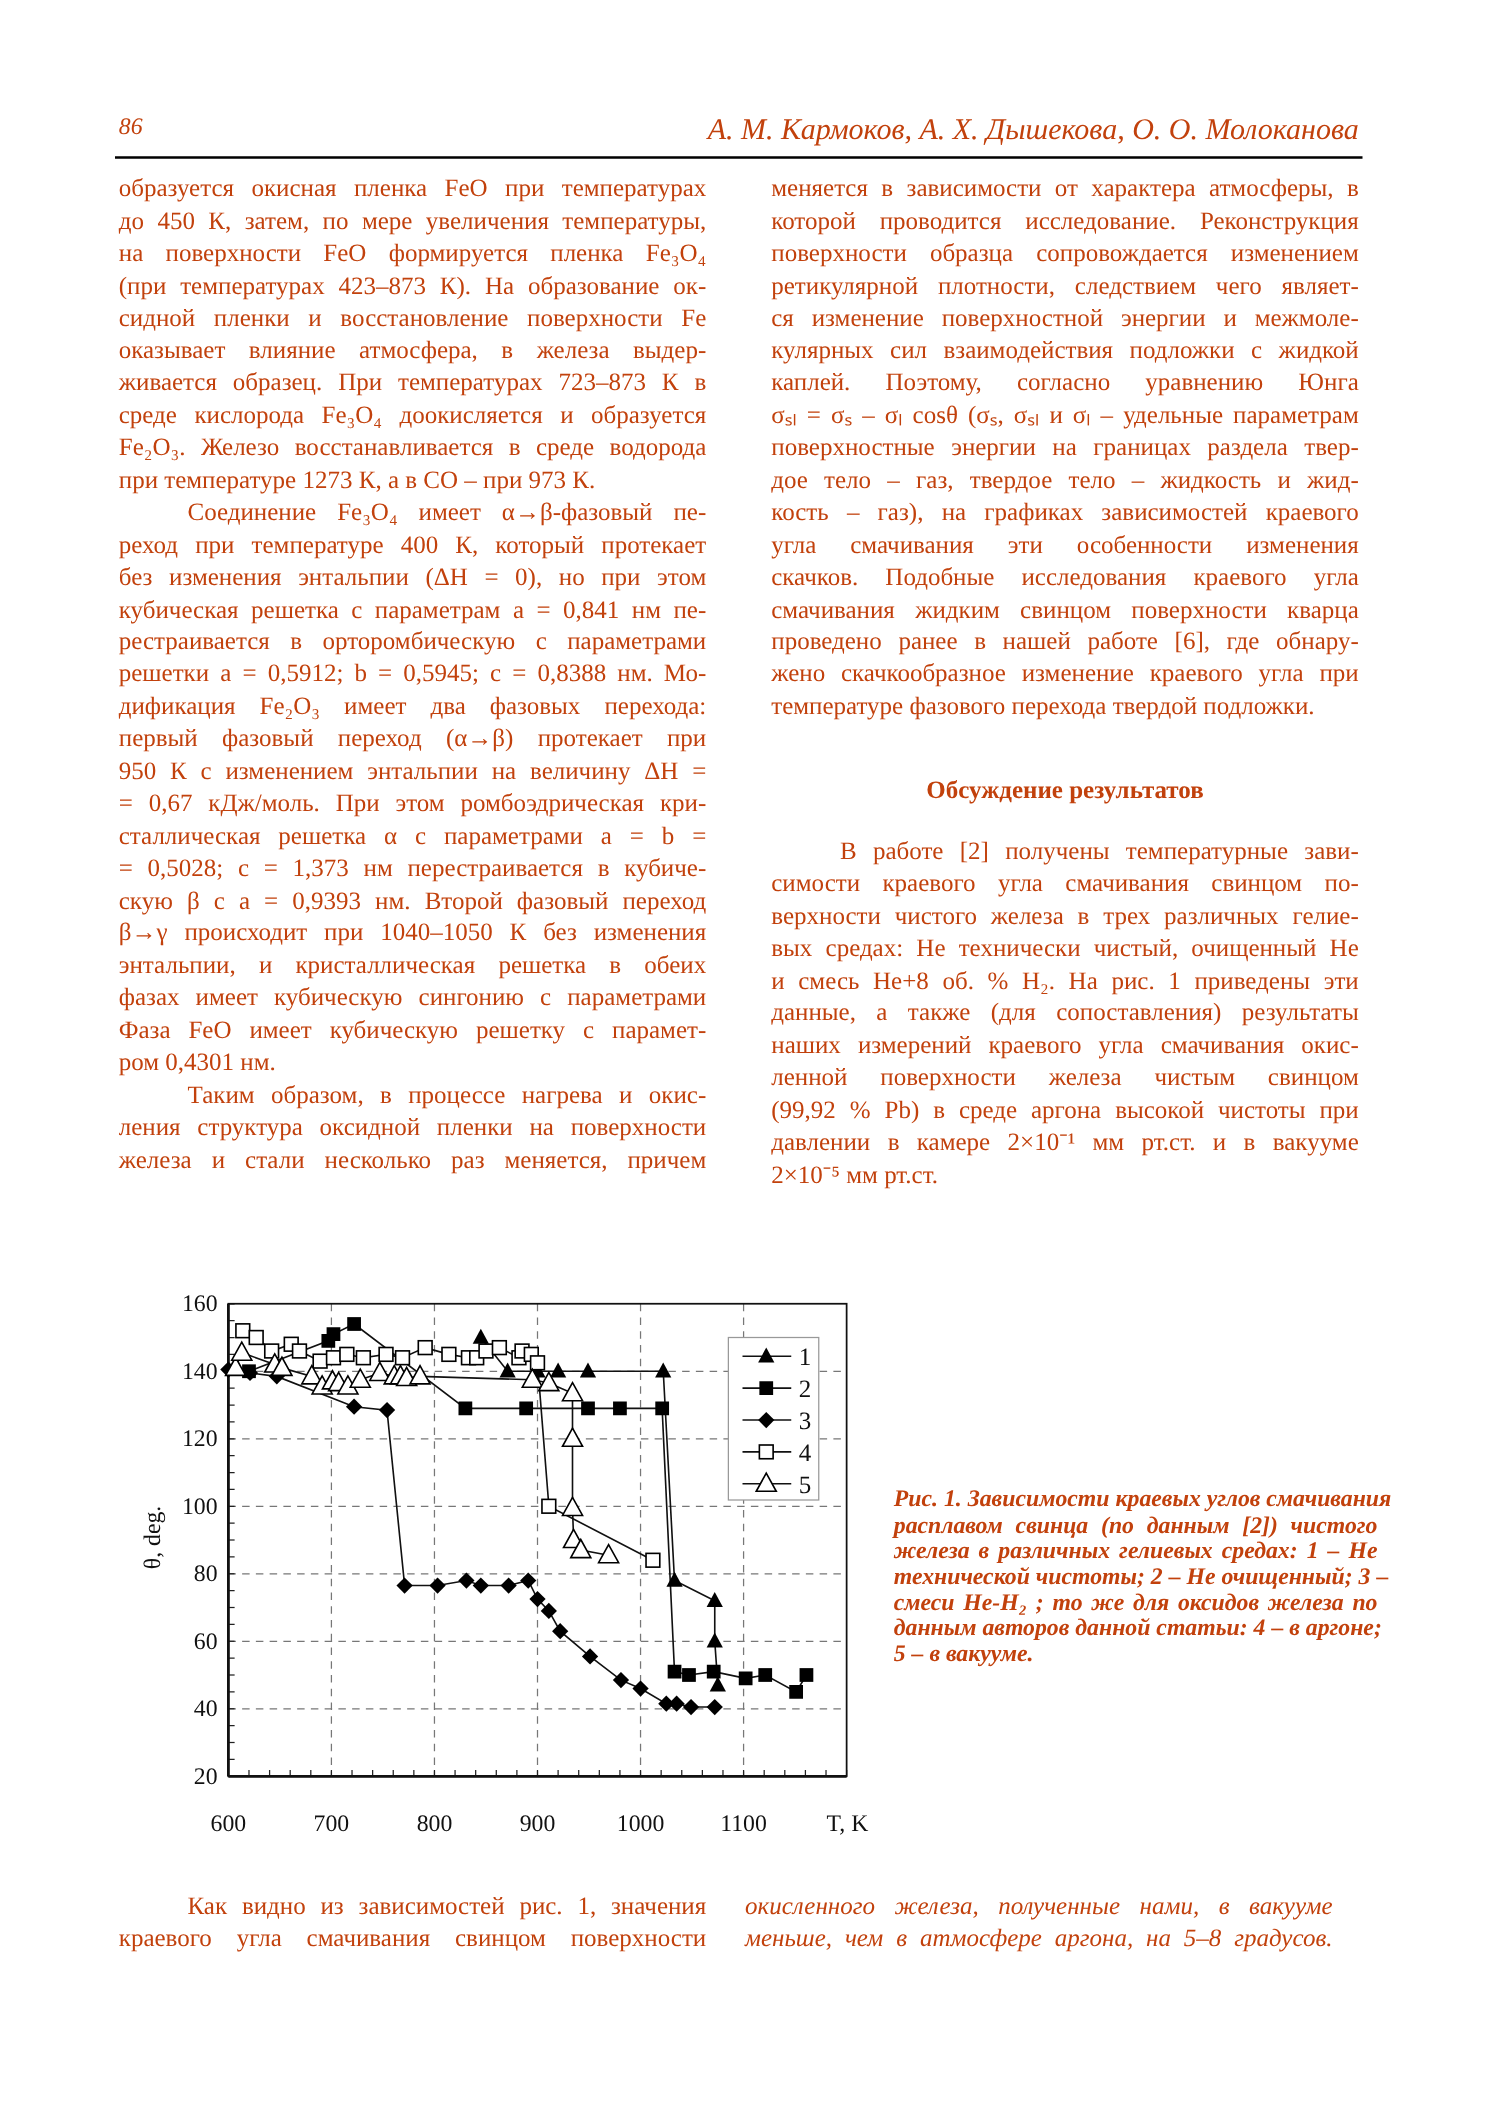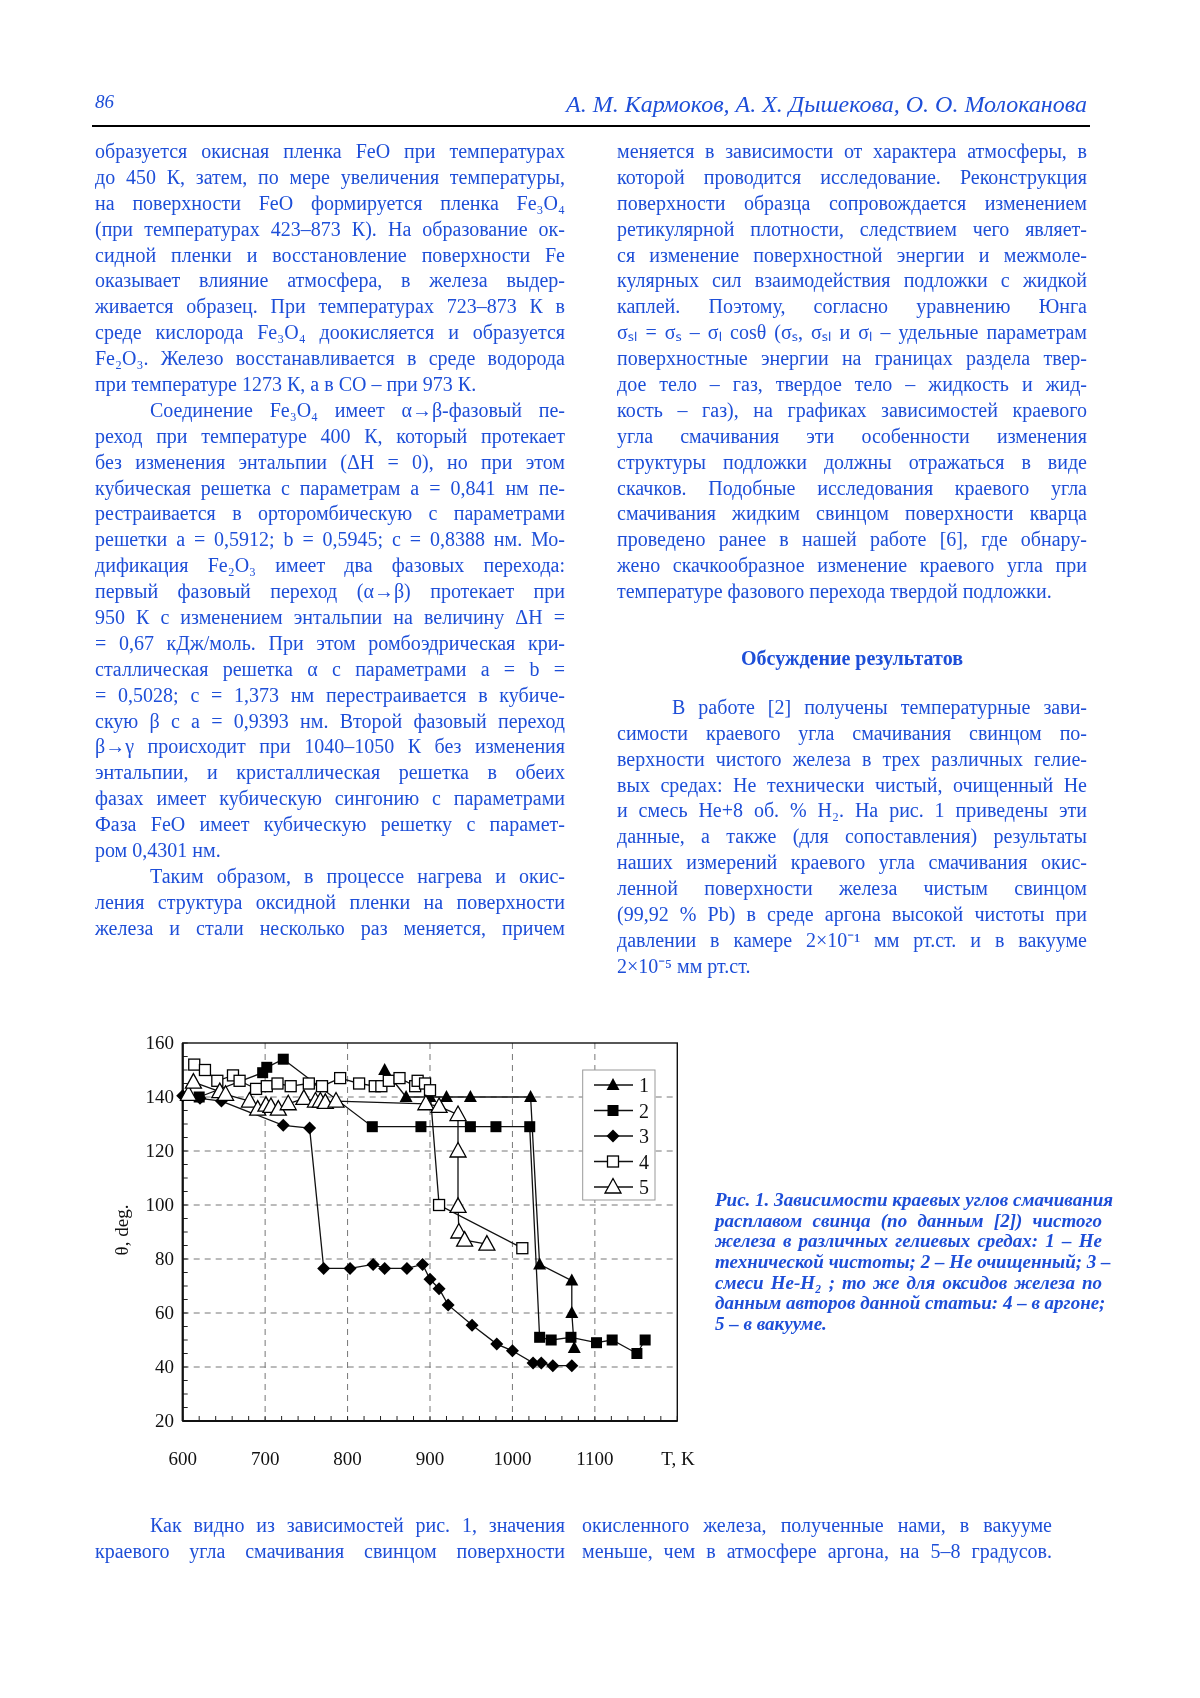--- a/index.html
+++ b/index.html
@@ -1,28 +1,28 @@
 <!DOCTYPE html>
 <html><head>
 <meta charset="utf-8">
 <style>
   html, body { margin: 0; padding: 0; background: #ffffff; }
   #page {
     position: relative; width: 1200px; height: 1692px; background: #ffffff;
-    font-family: "Liberation Serif", serif; color: #1d4ed8; overflow: hidden;
+    font-family: "Liberation Serif", serif; color: #c2410c; overflow: hidden;
   }
   .hdr-num { position: absolute; left: 95px; top: 91px; font-style: italic; font-size: 19px; }
   .hdr-auth { position: absolute; right: 113px; top: 91px; font-style: italic; font-size: 24px; }
   .hdr-rule { position: absolute; left: 92px; top: 125px; width: 998px; height: 1.5px; background: #000; }
 
   .col { position: absolute; width: 470px; font-size: 20px; }
   .col-left { left: 95px; top: 139px; }
   .col-right { left: 617px; top: 139px; }
   .bottom-left { left: 95px; top: 1513px; }
-  .bottom-right { left: 582px; top: 1513px; }
+  .bottom-right { left: 596px; top: 1513px; font-style: italic; }
 
   .ln {
     height: 25.9px; line-height: 25.9px; white-space: nowrap;
     text-align: justify; text-align-last: justify;
   }
   .ln.last { text-align-last: left; }
   .indent .ln:first-child { padding-left: 55px; }
 
   .heading {
     height: 25.9px; line-height: 25.9px; text-align: center; font-weight: bold;
@@ -93,21 +93,20 @@
         <div class="ln">поверхности образца сопровождается изменением</div>
         <div class="ln">ретикулярной плотности, следствием чего являет-</div>
         <div class="ln">ся изменение поверхностной энергии и межмоле-</div>
         <div class="ln">кулярных сил взаимодействия подложки с жидкой</div>
         <div class="ln">каплей. Поэтому, согласно уравнению Юнга</div>
         <div class="ln">σₛₗ = σₛ – σₗ cosθ (σₛ, σₛₗ и σₗ – удельные параметрам</div>
         <div class="ln">поверхностные энергии на границах раздела твер-</div>
         <div class="ln">дое тело – газ, твердое тело – жидкость и жид-</div>
         <div class="ln">кость – газ), на графиках зависимостей краевого</div>
         <div class="ln">угла смачивания эти особенности изменения</div>
-        <div class="ln">структуры подложки должны отражаться в виде</div>
         <div class="ln">скачков. Подобные исследования краевого угла</div>
         <div class="ln">смачивания жидким свинцом поверхности кварца</div>
         <div class="ln">проведено ранее в нашей работе [6], где обнару-</div>
         <div class="ln">жено скачкообразное изменение краевого угла при</div>
         <div class="ln last">температуре фазового перехода твердой подложки.</div>
       </div>
     <div class="heading">Обсуждение результатов</div>
     <div class="para indent">
         <div class="ln">В работе [2] получены температурные зави-</div>
         <div class="ln">симости краевого угла смачивания свинцом по-</div>

